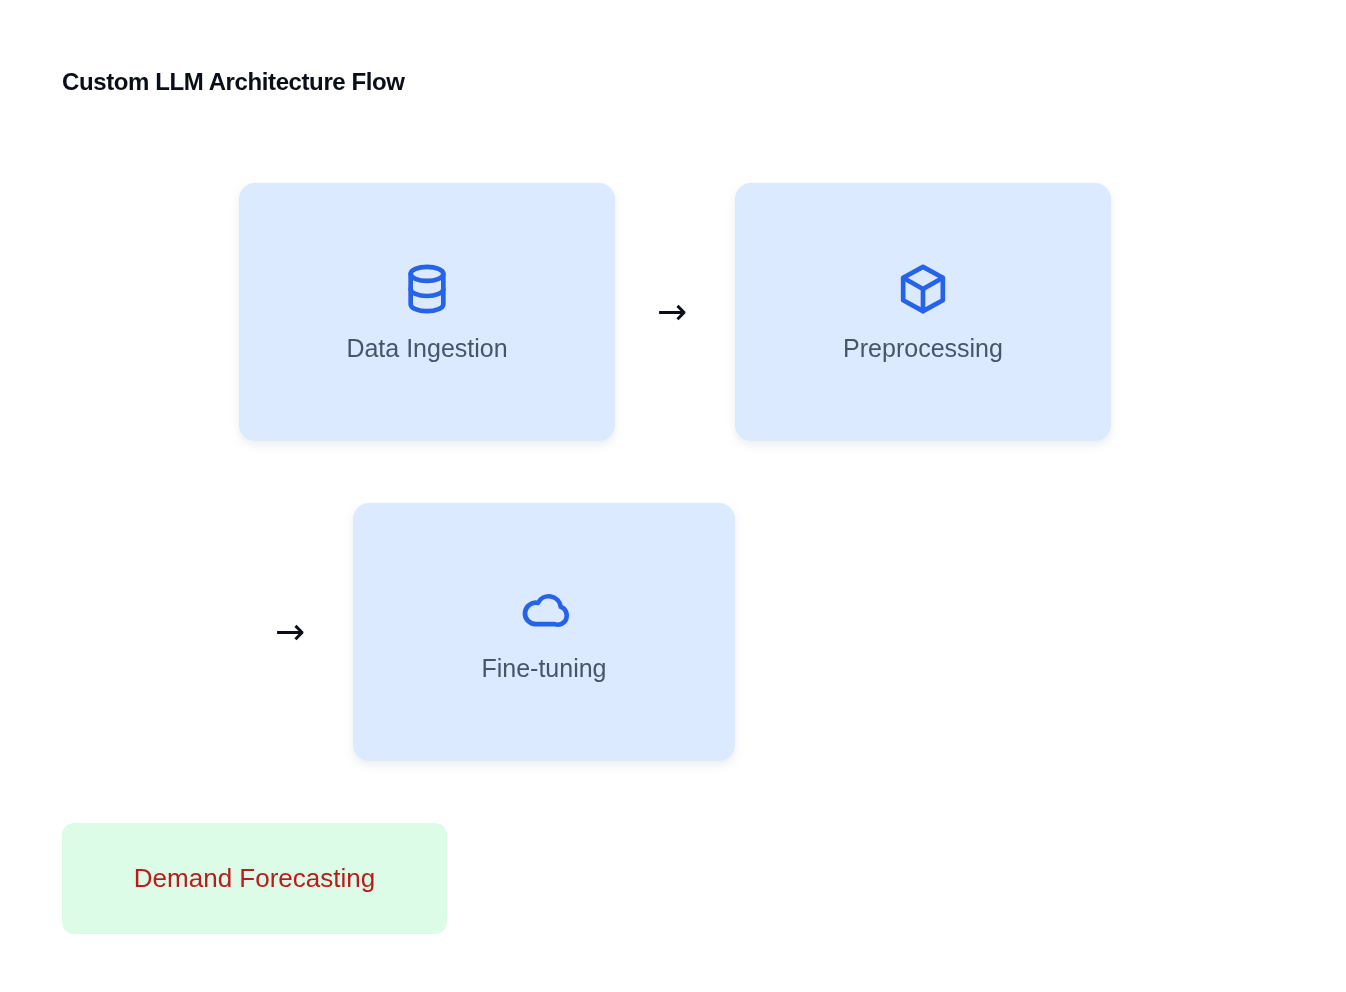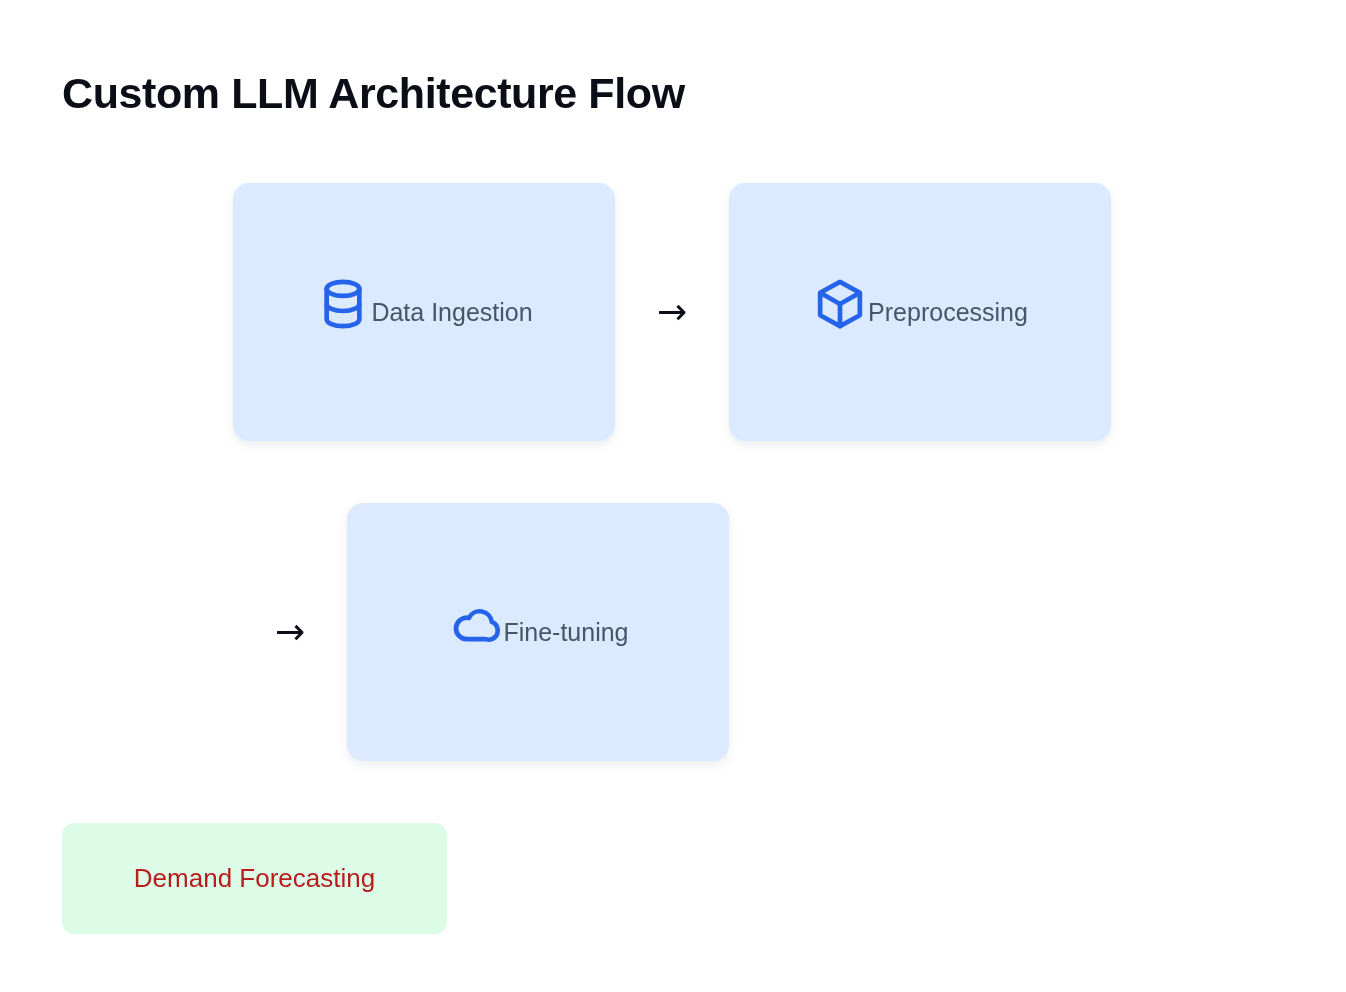--- a/index.html
+++ b/index.html
@@ -13,21 +13,21 @@
     font-family: "Liberation Sans", sans-serif;
     -webkit-font-smoothing: antialiased;
     position: relative;
     overflow: hidden;
   }
 
   #page-title {
     position: absolute;
     left: 62px;
     top: 68px;
-    font-size: 43px;
+    font-size: 24px;
     font-weight: bold;
     color: #0b0e17;
     letter-spacing: -0.4px;
     line-height: 1.2;
     white-space: nowrap;
   }
 
   
   .flow {
     position: absolute;
@@ -42,24 +42,25 @@
   }
   .flow-row:last-child { margin-bottom: 0; }
 
   .stage-card {
     width: 382px;
     height: 258px;
     background: #dbeafe;
     border-radius: 16px;
     box-shadow: 0 4px 10px rgba(100, 116, 139, 0.13);
     display: flex;
-    flex-direction: row;
+    flex-direction: column;
     align-items: center;
     justify-content: center;
     box-sizing: border-box;
+    margin-left: 6px;
   }
 
   .stage-icon {
     width: 56px;
     height: 56px;
     display: block;
     margin-bottom: 16px;
   }
   .stage-icon svg { display: block; }
 

